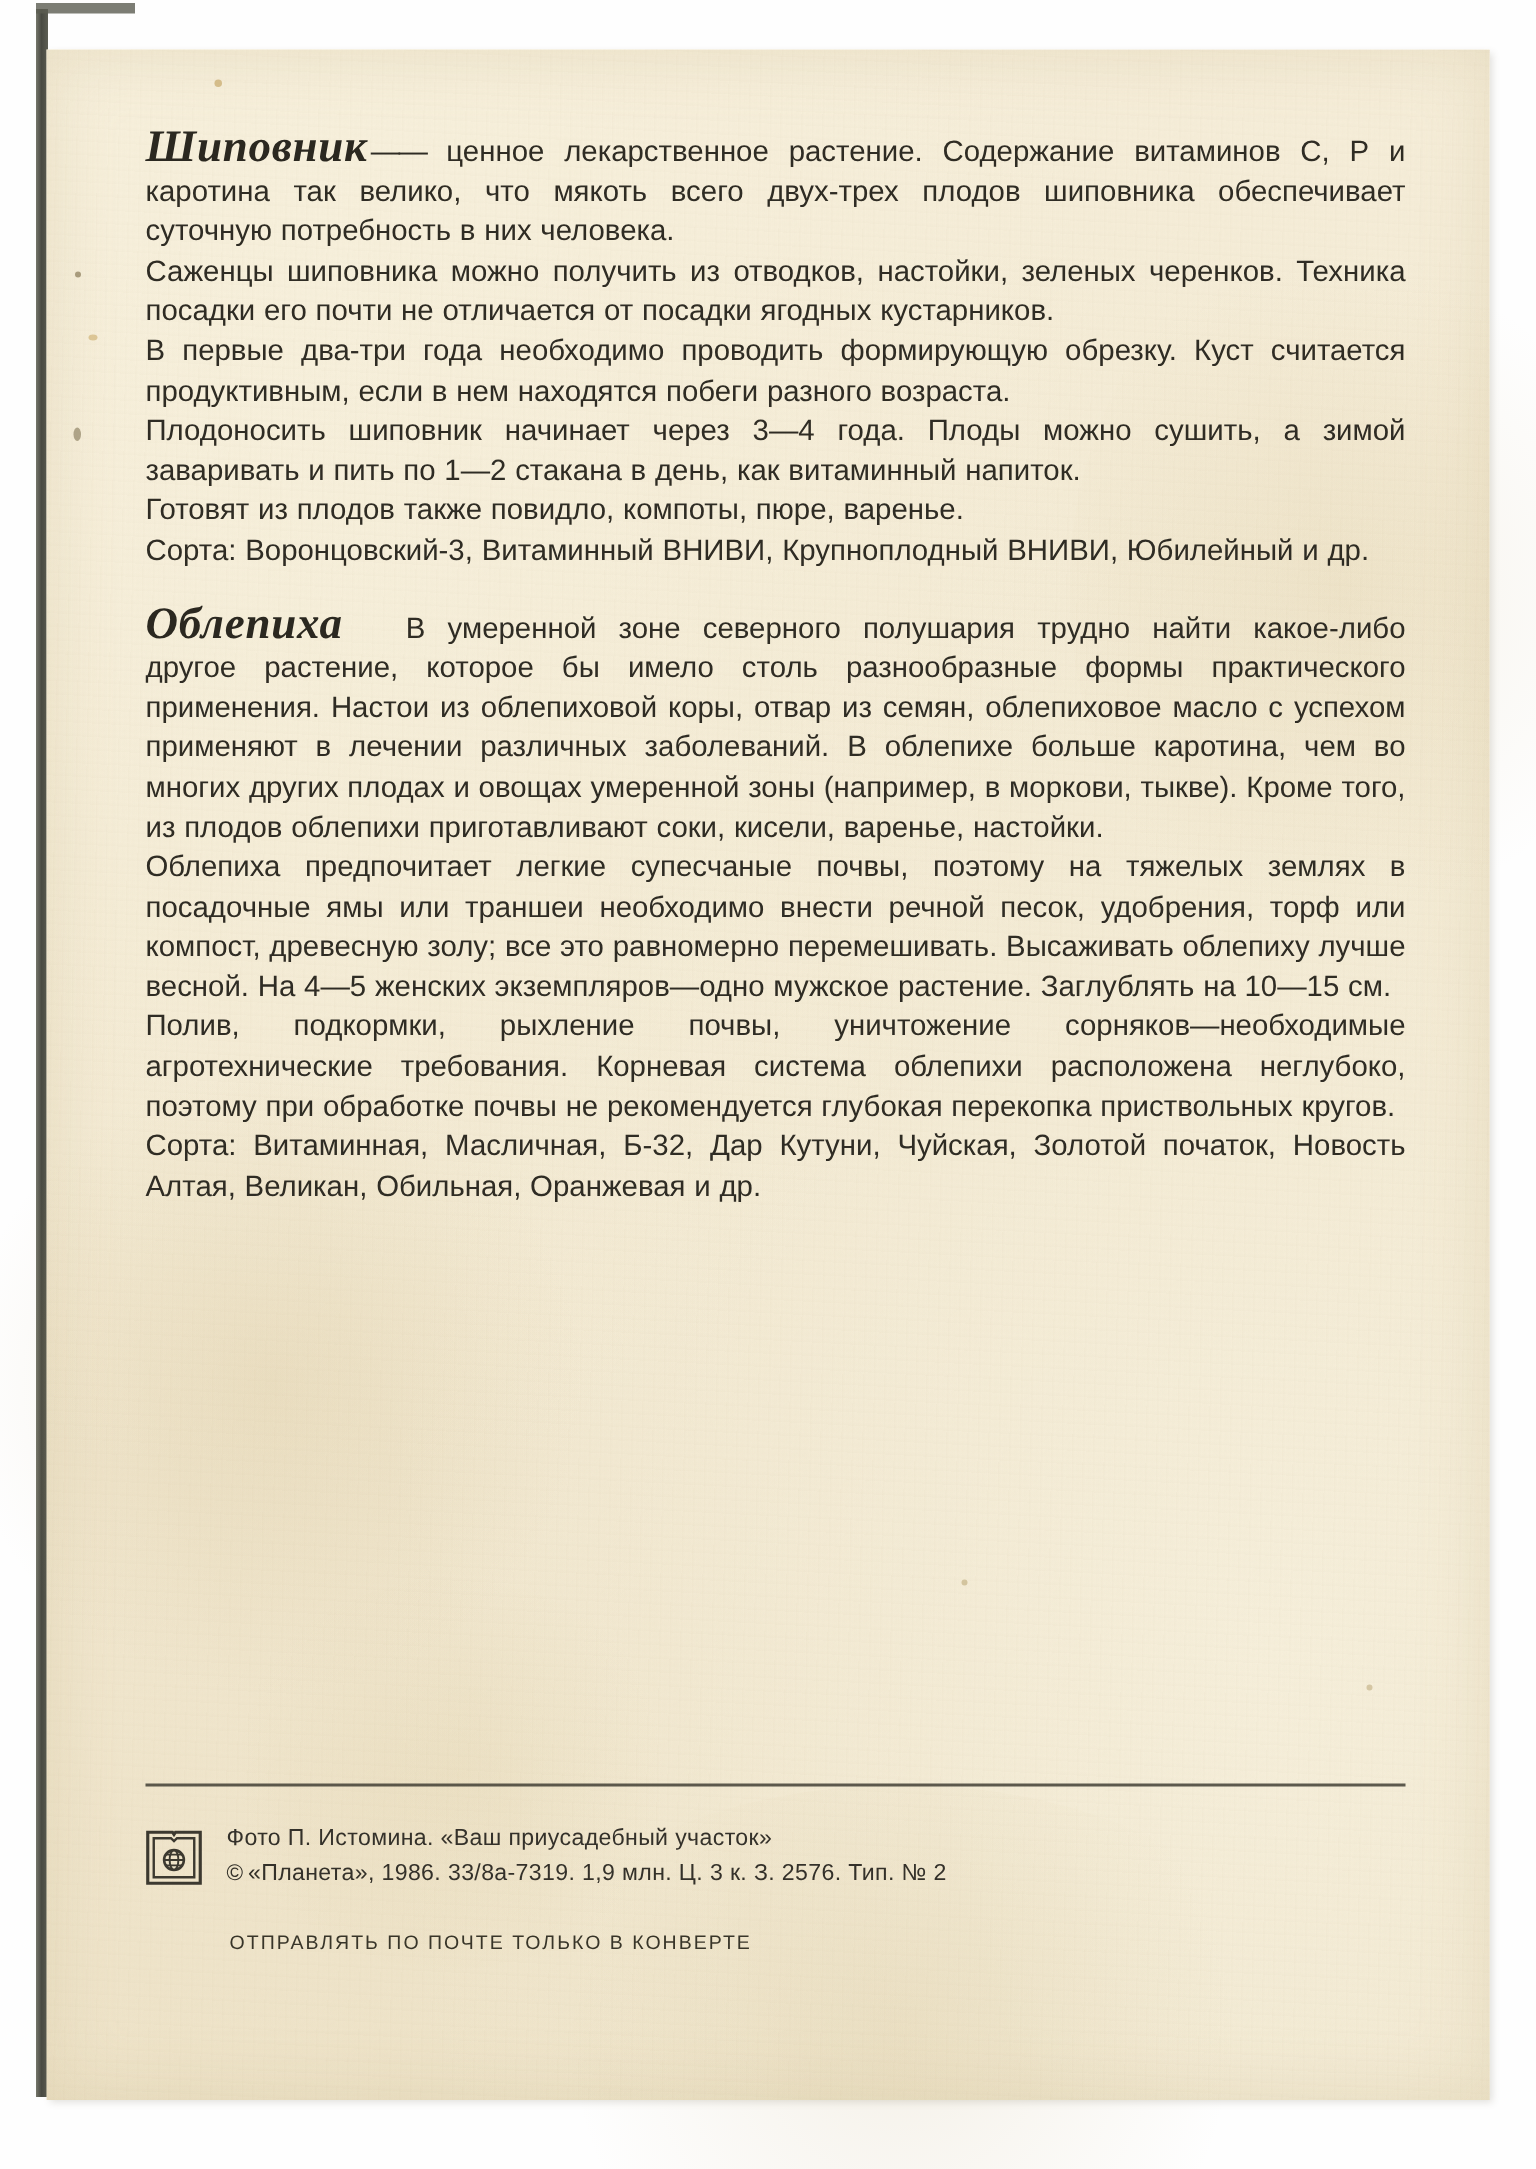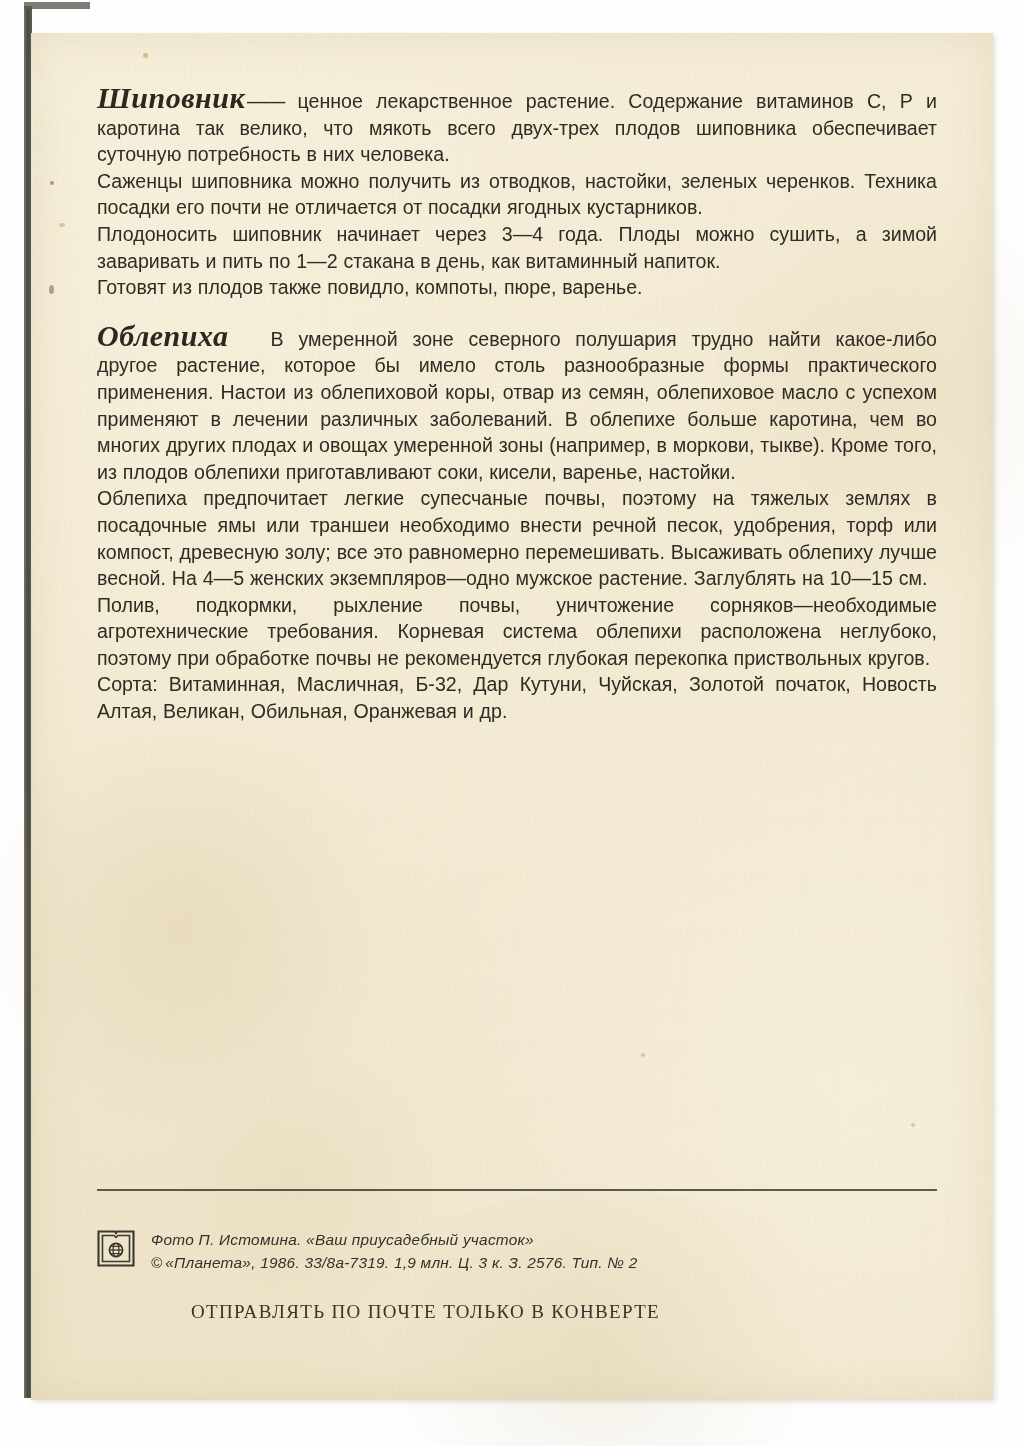--- a/index.html
+++ b/index.html
@@ -152,23 +152,22 @@
     width: 840px;
   }
   .rule {
     width: 840px;
     height: 2px;
     background: #3b382e;
     opacity: .82;
   }
   .credits-row {
     display: flex;
-    align-items: flex-start;
-    margin-top: 36px;
-    font-style: italic;
+    align-items: center;
+    margin-top: 22px;
   }
   .logo {
     width: 38px;
     height: 40px;
     margin-right: 16px;
     flex: 0 0 auto;
   }
   .credit-lines {
     padding-top: 1px;
   }
@@ -180,23 +179,23 @@
     letter-spacing: .25px;
     white-space: nowrap;
   }
   .copy-mark {
     display: inline-block;
     margin-right: 3px;
     font-size: 15px;
   }
   .mail-note {
     margin-top: 27px;
-    margin-left: 94px;
-    font-family: Liberation Serif, serif;
-    font-size: 19px;
+    margin-left: 56px;
+    font-family: Liberation Sans, sans-serif;
+    font-size: 13px;
     letter-spacing: 1.35px;
     color: #383529;
     white-space: nowrap;
   }
 </style>
 </head>
 <body>
 
 <div id="scan">
 
@@ -219,22 +218,24 @@
     <div class="speck" style="left:880px;top:1090px;width:4px;height:4px;background:rgba(162,136,80,.38);"></div>
 
     <div class="ghost" style="left:48px;top:990px;font-size:30px;">&nbsp;</div>
     <div class="ghost" style="left:600px;top:990px;font-size:34px;">&nbsp;</div>
 
     <div class="content">
 
       <p class="para"><span class="head">Шиповник</span><span class="emdash">——</span> <span>ценное лекарственное растение. Содержание витаминов С, Р и каротина так велико, что мякоть всего двух-трех плодов шиповника обеспечивает суточную потребность в них человека.</span></p>
 
       <p class="para">Саженцы шиповника можно получить из отводков, настойки, зеленых черенков. Техника посадки его почти не отличается от посадки ягодных кустарников.</p>
+      <p class="para">В первые два-три года необходимо проводить формирующую обрезку. Куст считается продуктивным, если в нем находятся побеги разного возраста.</p>
       <p class="para">Плодоносить шиповник начинает через 3—4 года. Плоды можно сушить, а зимой заваривать и пить по 1—2 стакана в день, как витаминный напиток.</p>
       <p class="para last-full">Готовят из плодов также повидло, компоты, пюре, варенье.</p>
+      <p class="para">Сорта: Воронцовский-3, Витаминный ВНИВИ, Крупноплодный ВНИВИ, Юбилейный и др.</p>
 
       <div class="section-gap"></div>
 
       <p class="para"><span class="head">Облепиха</span><span class="gap-lead"></span><span>В умеренной зоне северного полушария трудно найти какое-либо другое растение, которое бы имело столь разнообразные формы практического применения. Настои из облепиховой коры, отвар из семян, облепиховое масло с успехом применяют в лечении различных заболеваний. В облепихе больше каротина, чем во многих других плодах и овощах умеренной зоны (например, в моркови, тыкве). Кроме того, из плодов облепихи приготавливают соки, кисели, варенье, настойки.</span></p>
 
       <p class="para">Облепиха предпочитает легкие супесчаные почвы, поэтому на тяжелых землях в посадочные ямы или траншеи необходимо внести речной песок, удобрения, торф или компост, древесную золу; все это равномерно перемешивать. Высаживать облепиху лучше весной. На 4—5 женских экземпляров—одно мужское растение. Заглублять на 10—15 см.</p>
       <p class="para">Полив, подкормки, рыхление почвы, уничтожение сорняков—необходимые агротехнические требования. Корневая система облепихи расположена неглубоко, поэтому при обработке почвы не рекомендуется глубокая перекопка приствольных кругов.</p>
       <p class="para">Сорта: Витаминная, Масличная, Б-32, Дар Кутуни, Чуйская, Золотой початок, Новость Алтая, Великан, Обильная, Оранжевая и др.</p>
     </div>
 

